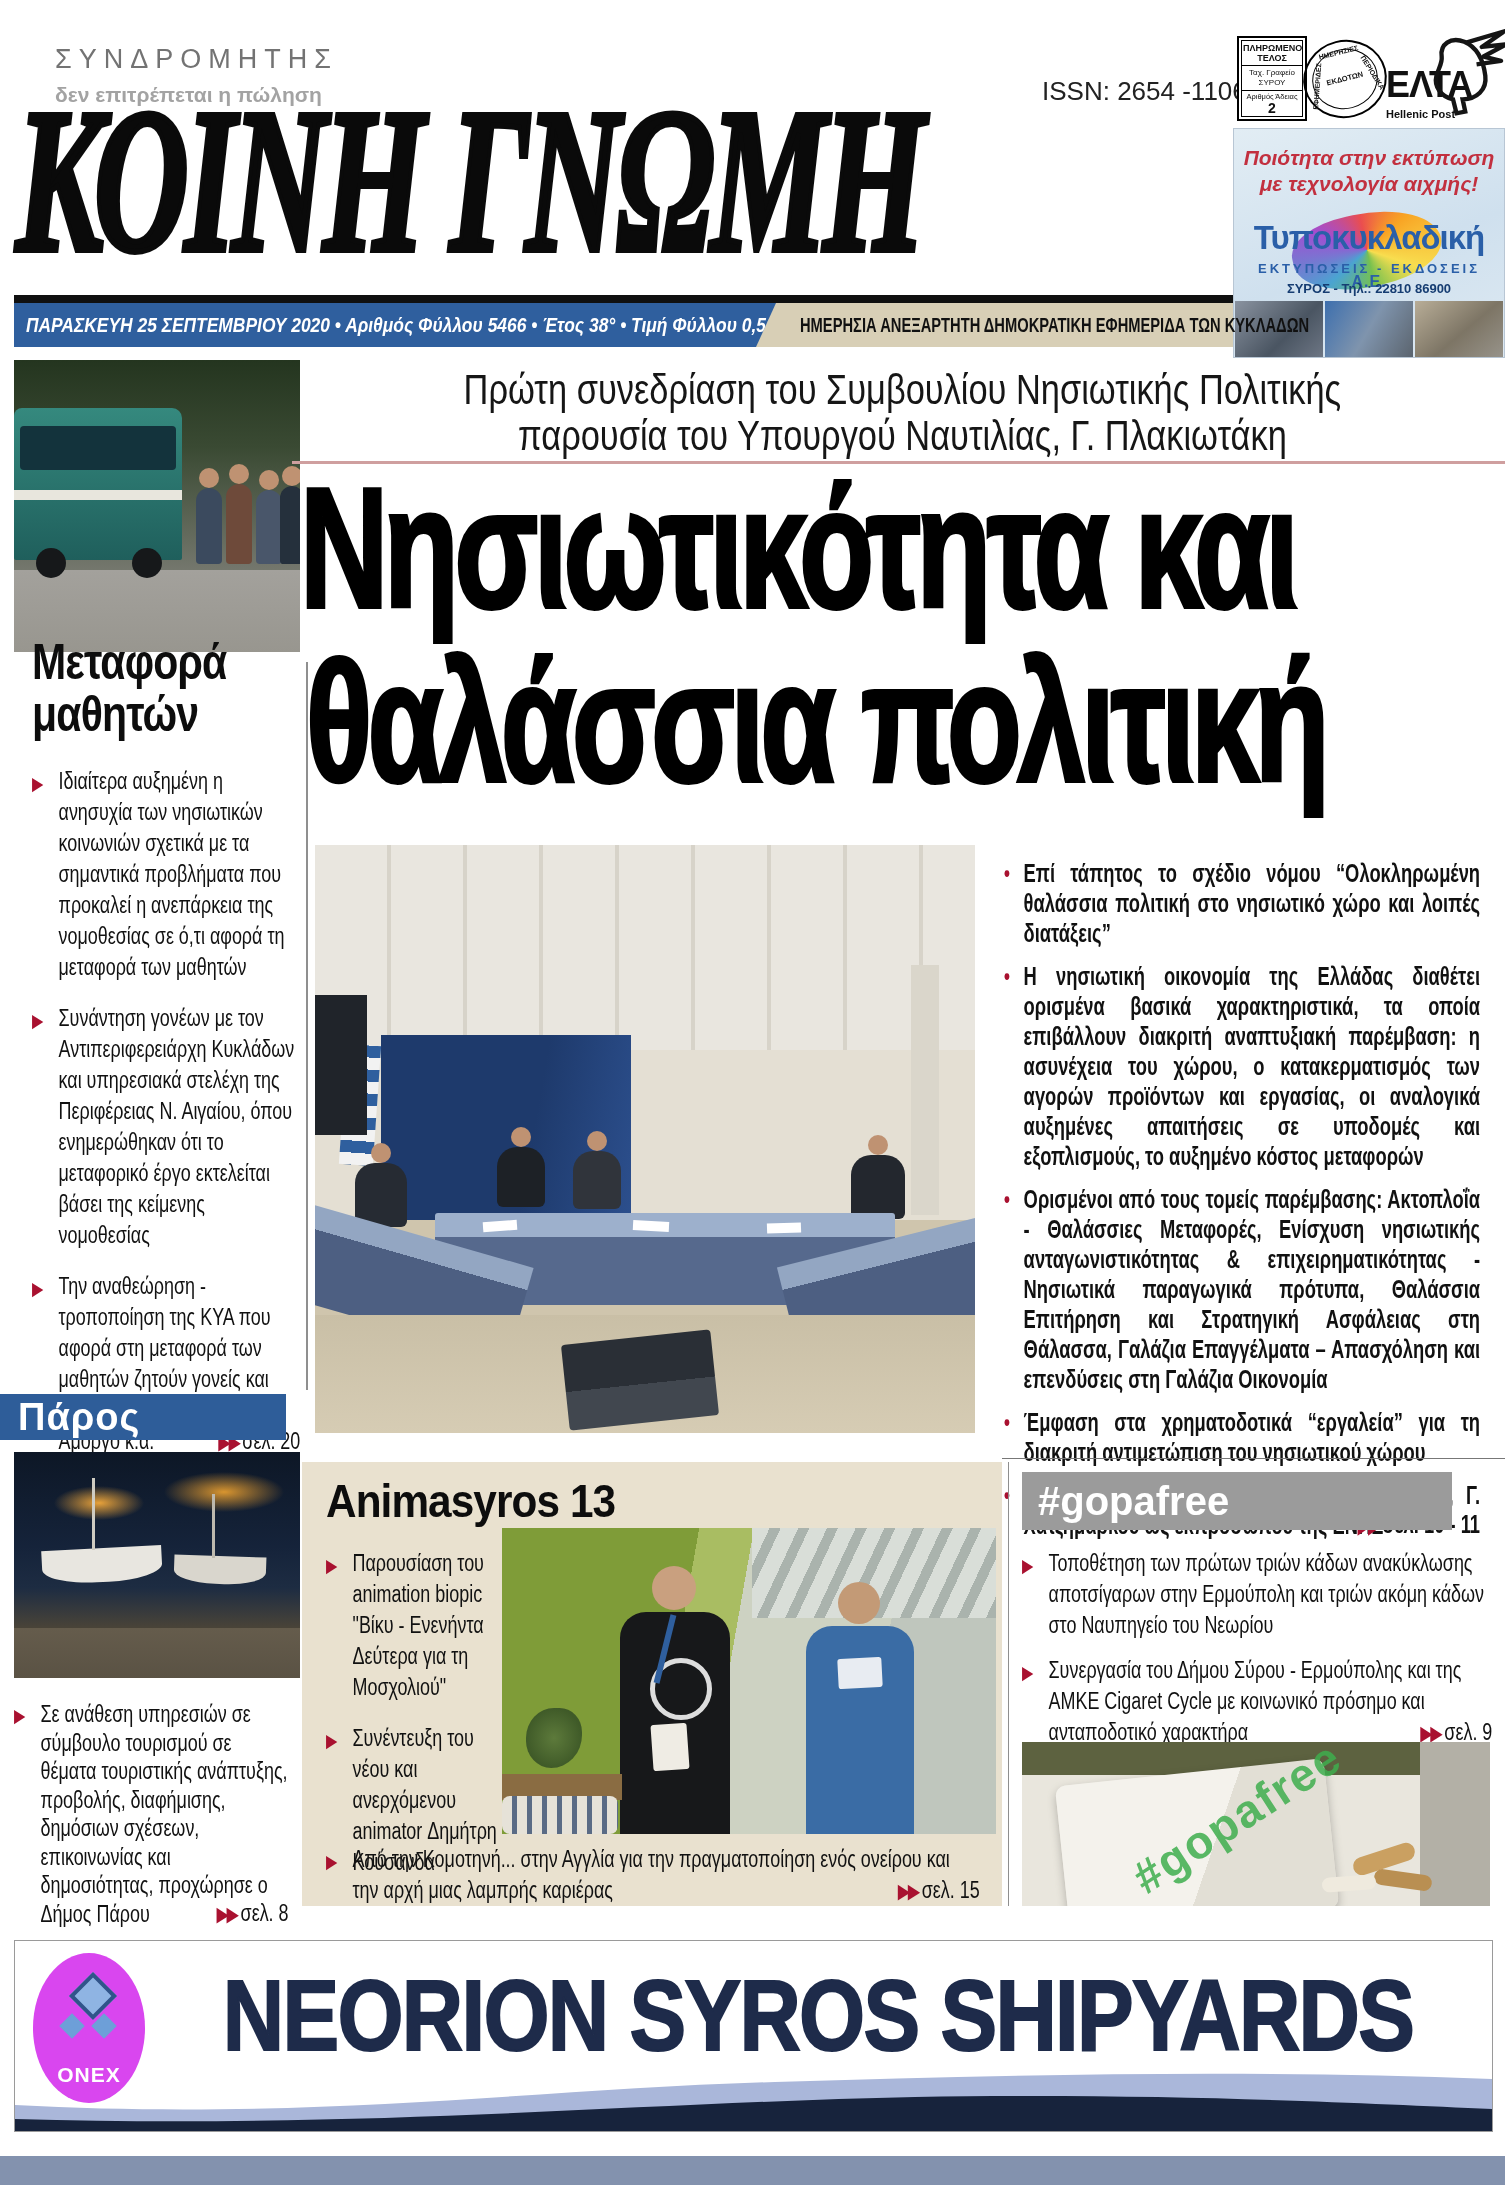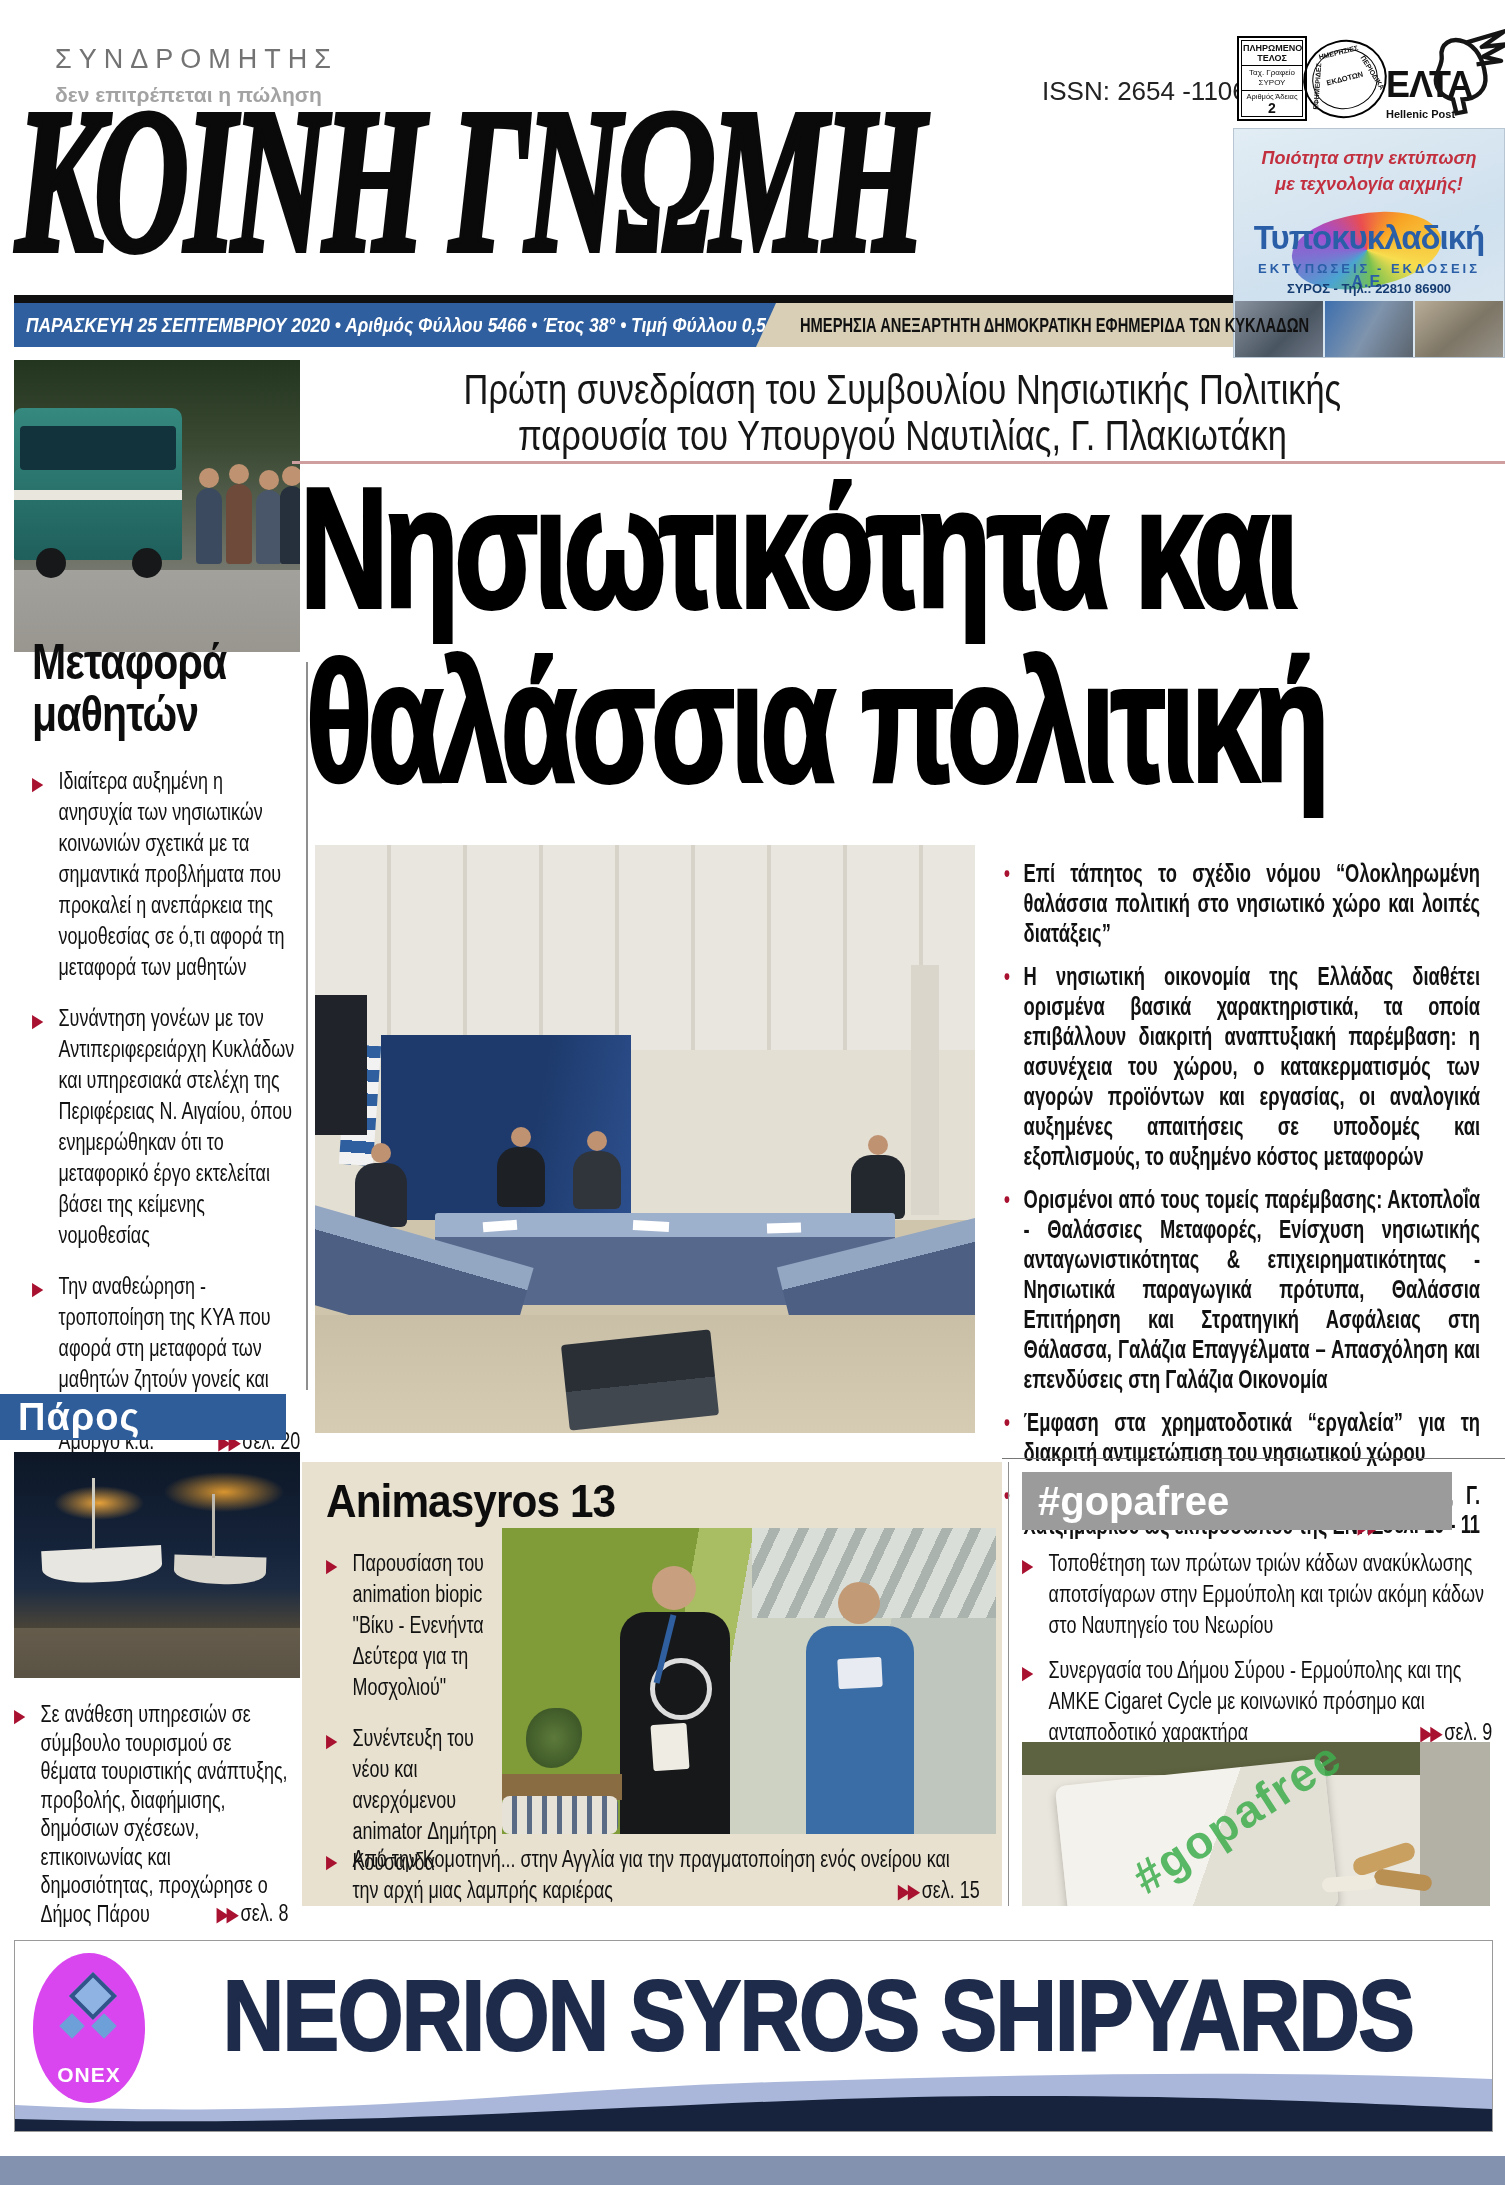--- a/index.html
+++ b/index.html
@@ -26,21 +26,21 @@
   .seal .inner{position:absolute;left:7px;top:7px;right:7px;bottom:7px;border:1px solid #000;border-radius:50%;}
   .seal span{position:absolute;font-size:7px;font-weight:bold;white-space:nowrap;}
   .seal .t{top:6px;left:50%;transform:translateX(-50%);}
   .seal .l{left:-12px;top:34px;transform:rotate(-72deg);}
   .seal .r{right:-8px;top:34px;transform:rotate(72deg);}
   .seal .c{top:32px;left:50%;transform:translateX(-50%);font-size:7.5px;}
   .elta-name{font-weight:bold;font-size:36px;letter-spacing:-1px;}
   .elta-sub{font-weight:bold;font-size:11px;margin-top:2px;}
   
   .print-ad{width:270px;height:228px;background:linear-gradient(160deg,#e2edf4 0%,#cfe0ee 55%,#dde9f2 100%);border:1px solid #b8c6d4;overflow:hidden;}
-  .ad-slogan{color:#c2303f;font-style:italic;font-weight:bold;font-size:18px;text-align:center;line-height:26px;}
+  .ad-slogan{color:#c2303f;font-style:italic;font-weight:bold;font-size:21px;text-align:center;line-height:26px;}
   .ad-splash{position:absolute;left:58px;top:84px;width:150px;height:74px;border-radius:45% 60% 50% 55%;
              background:conic-gradient(#e33,#f90,#fd3,#6b3,#39c,#93c,#e33);opacity:.85;transform:rotate(-12deg);}
   .ad-brand{position:absolute;left:0;right:0;top:90px;text-align:center;color:#2a5fa8;font-weight:bold;font-size:33px;letter-spacing:-1px;}
   .ad-brand small{font-size:16px;letter-spacing:1px;}
   .ad-services{position:absolute;left:0;right:0;top:132px;text-align:center;color:#2a5fa8;font-weight:bold;font-size:13px;letter-spacing:3px;}
   .ad-contact{position:absolute;left:0;right:0;top:152px;text-align:center;color:#163d72;font-weight:bold;font-size:13px;}
   .ad-photos{position:absolute;left:0;right:0;bottom:0;height:56px;display:flex;}
   .ad-photos div{flex:1;margin:0 1px;}
   
   .dl-black{background:#101010;}

